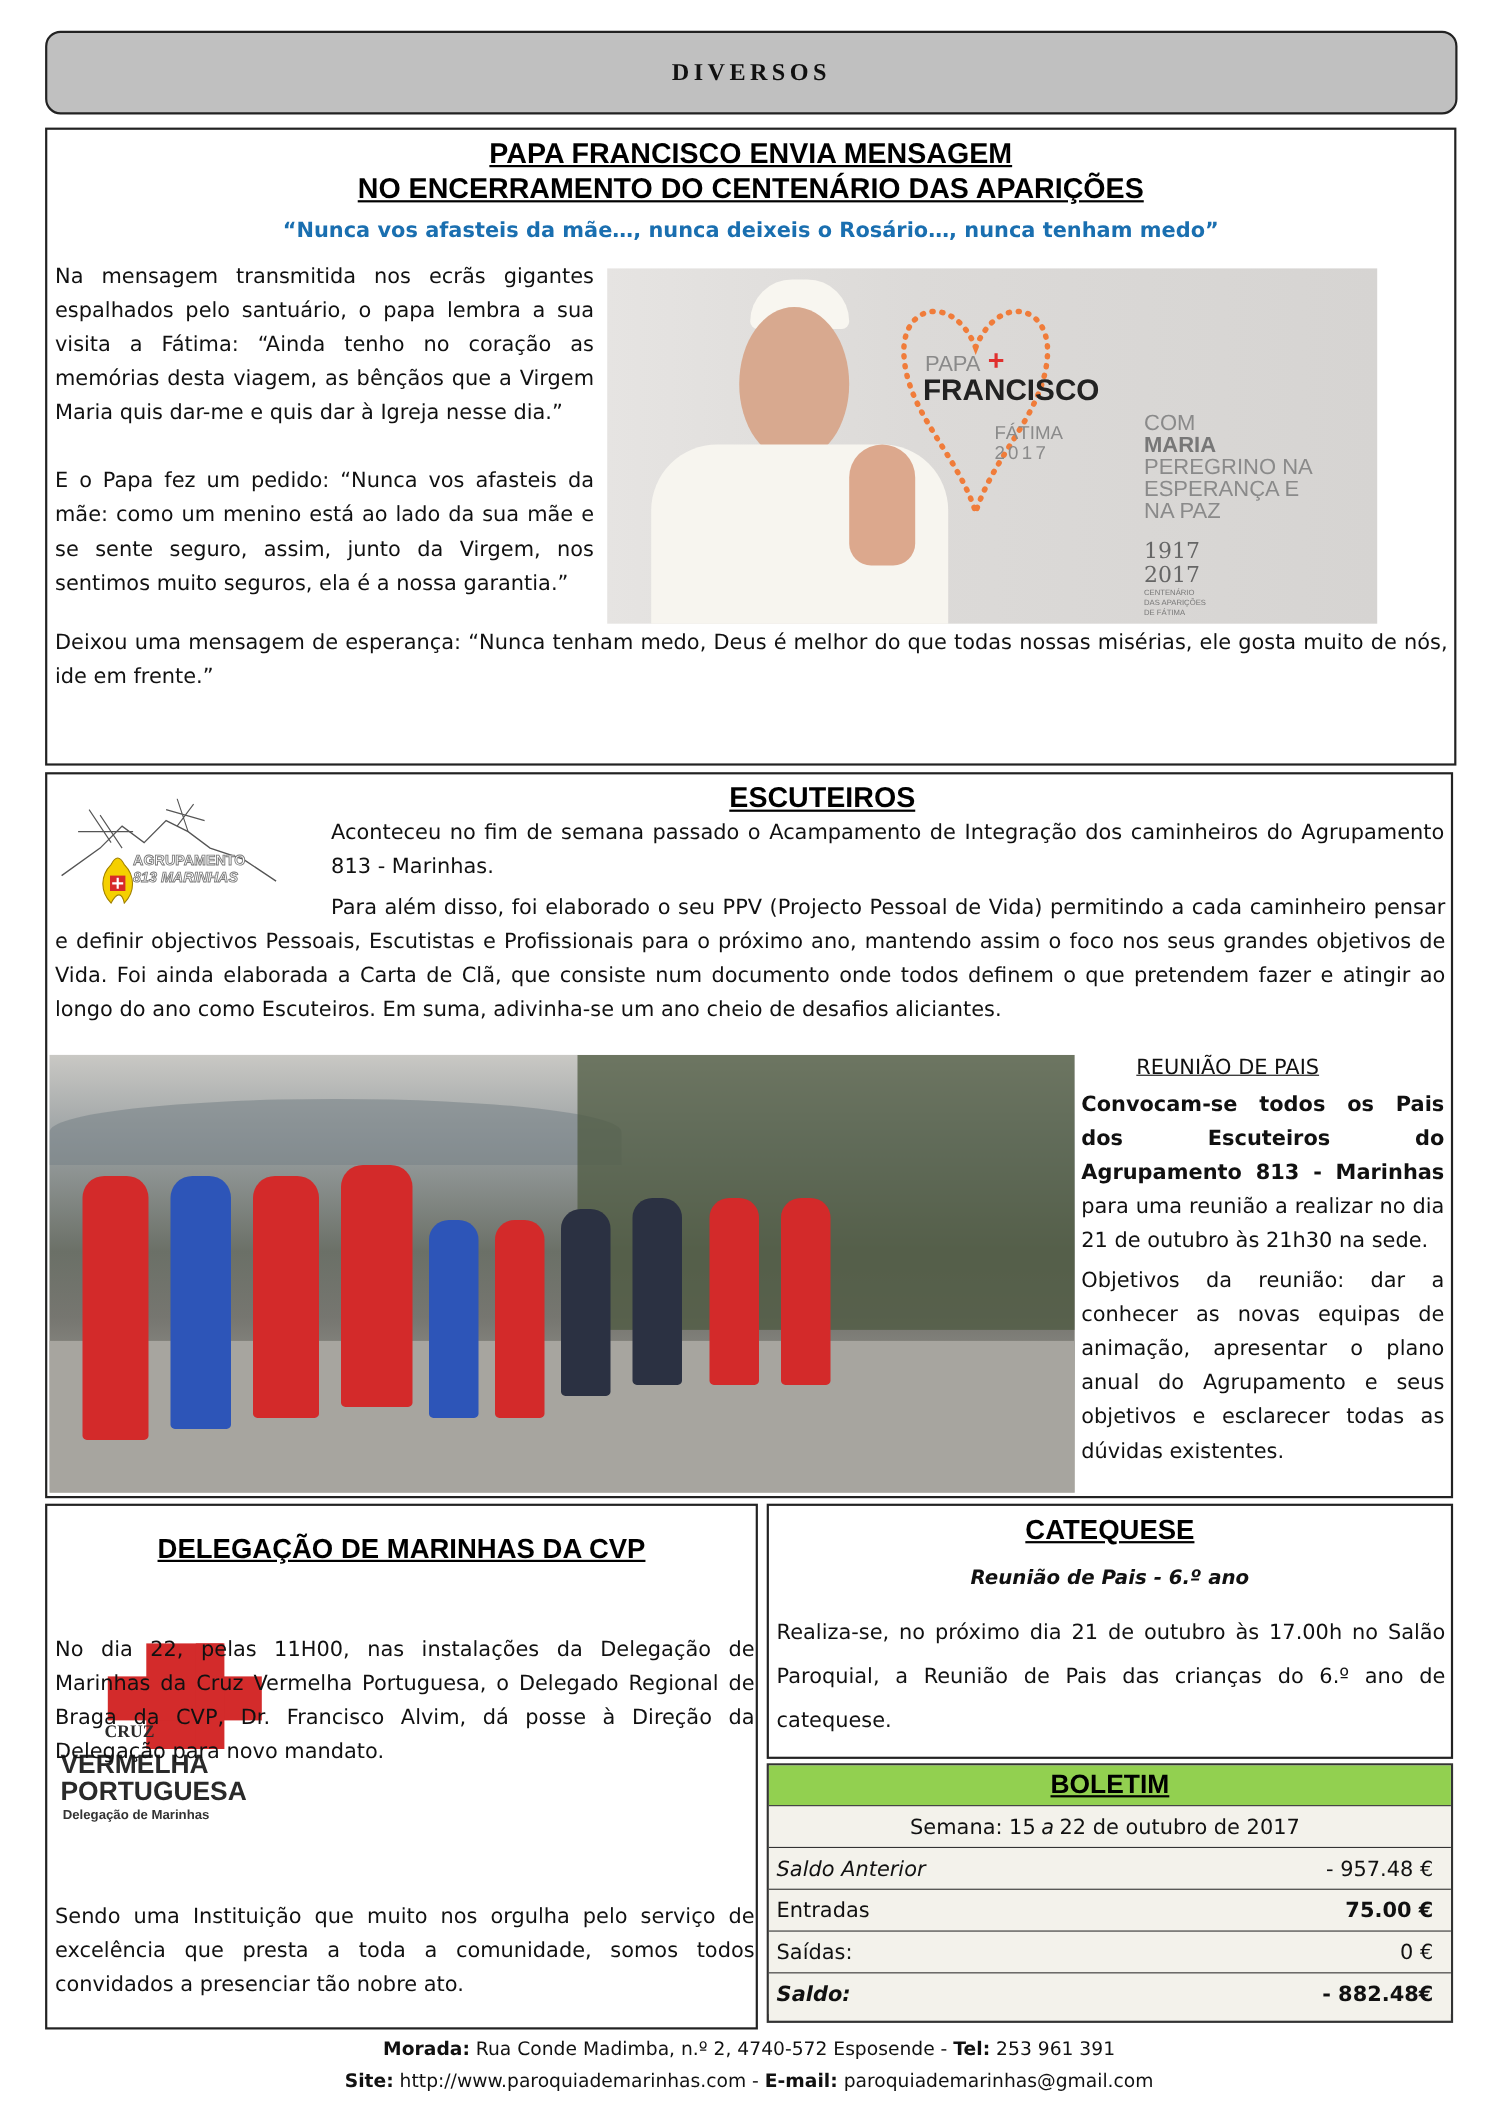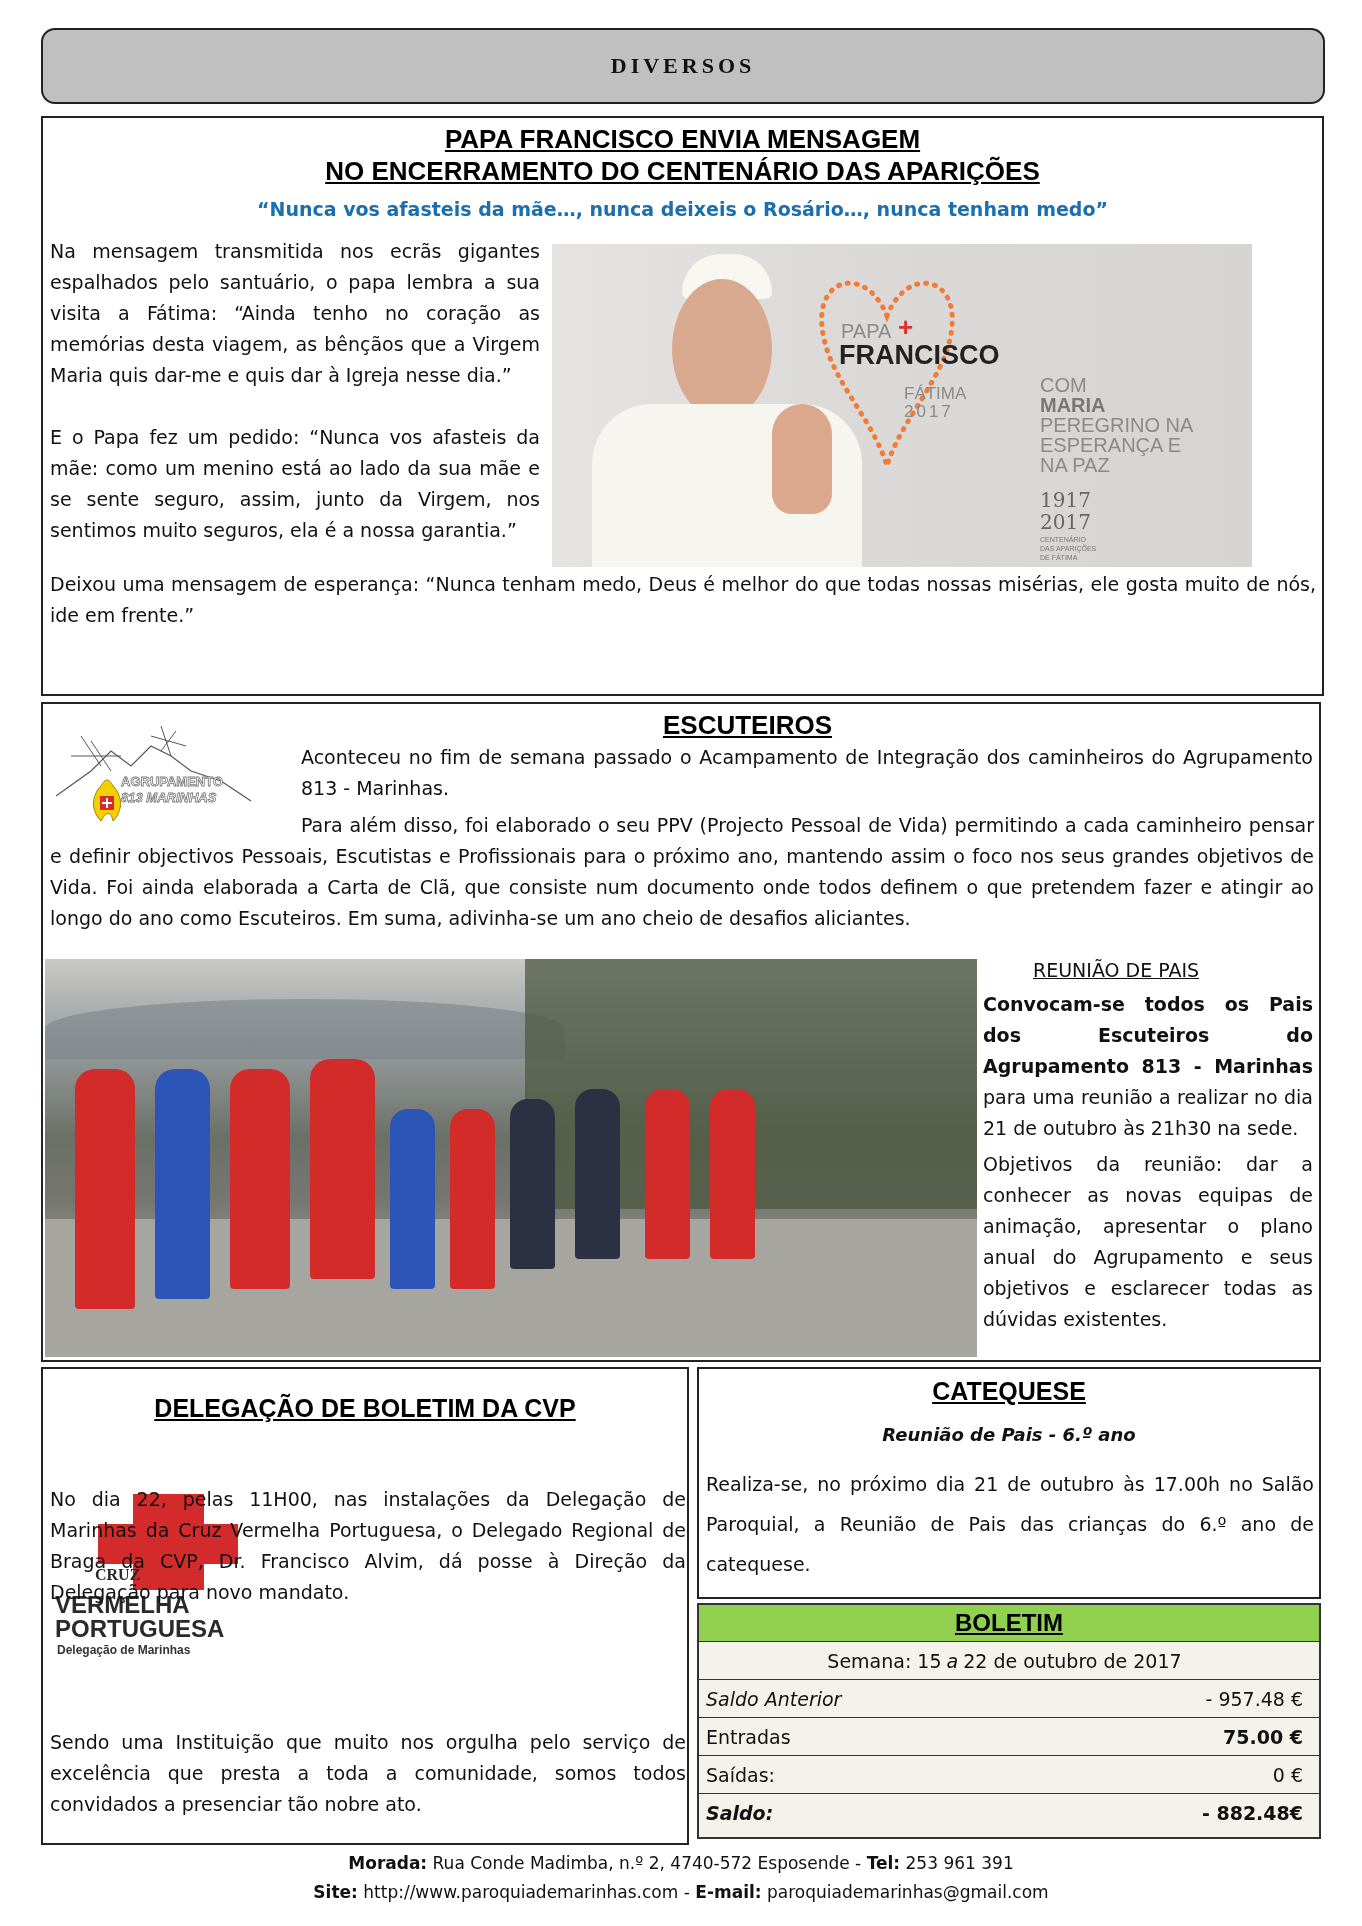--- a/index.html
+++ b/index.html
@@ -100,21 +100,21 @@
   </div>
 
   <div class="abs" style="left:990px; top:255px; font-family:'DejaVu Sans', sans-serif; font-size:19px; text-decoration:underline; color:#111;">REUNIÃO DE PAIS</div>
   <div class="abs body-text" style="left:940px; top:285px; width:330px;">
     <b>Convocam-se todos os Pais dos Escuteiros do Agrupamento 813 - Marinhas</b><span> para uma reunião a realizar no dia 21 de outubro às 21h30 na sede.</span>
   </div>
   <div class="abs body-text" style="left:940px; top:445px; width:330px;">Objetivos da reunião: dar a conhecer as novas equipas de animação, apresentar o plano anual do Agrupamento e seus objetivos e esclarecer todas as dúvidas existentes.</div>
 </div>
 
 <div class="abs box" style="left:41px; top:1367px; width:648px; height:478px;">
-  <div class="abs title" style="left:0; top:25px; width:100%; font-size:25px;">DELEGAÇÃO DE BOLETIM DA CVP</div>
+  <div class="abs title" style="left:0; top:25px; width:100%; font-size:25px;">DELEGAÇÃO DE MARINHAS DA CVP</div>
 
   <div class="abs" style="left:10px; top:115px; width:175px; height:180px;">
     <div class="abs" style="left:80px; top:10px; width:70px; height:96px; background:#d32b2b;"></div>
     <div class="abs" style="left:45px; top:40px; width:140px; height:40px; background:#d32b2b; left:45px;"></div>
     <div class="abs" style="left:125px; top:10px; width:26px; height:96px; background:#d32b2b;"></div>
   </div>
   <div class="abs" style="left:52px; top:197px; font-size:16px; font-weight:900; color:#2a2a2a;font-family:Liberation Serif, serif;">CRUZ</div>
   <div class="abs" style="left:12px; top:222px; font-size:24px; font-weight:900; color:#2a2a2a;">VERMELHA</div>
   <div class="abs" style="left:12px; top:246px; font-size:24px; font-weight:900; color:#2a2a2a;">PORTUGUESA</div>
   <div class="abs" style="left:14px; top:274px; font-size:12px; font-weight:bold; color:#333;">Delegação de Marinhas</div>

